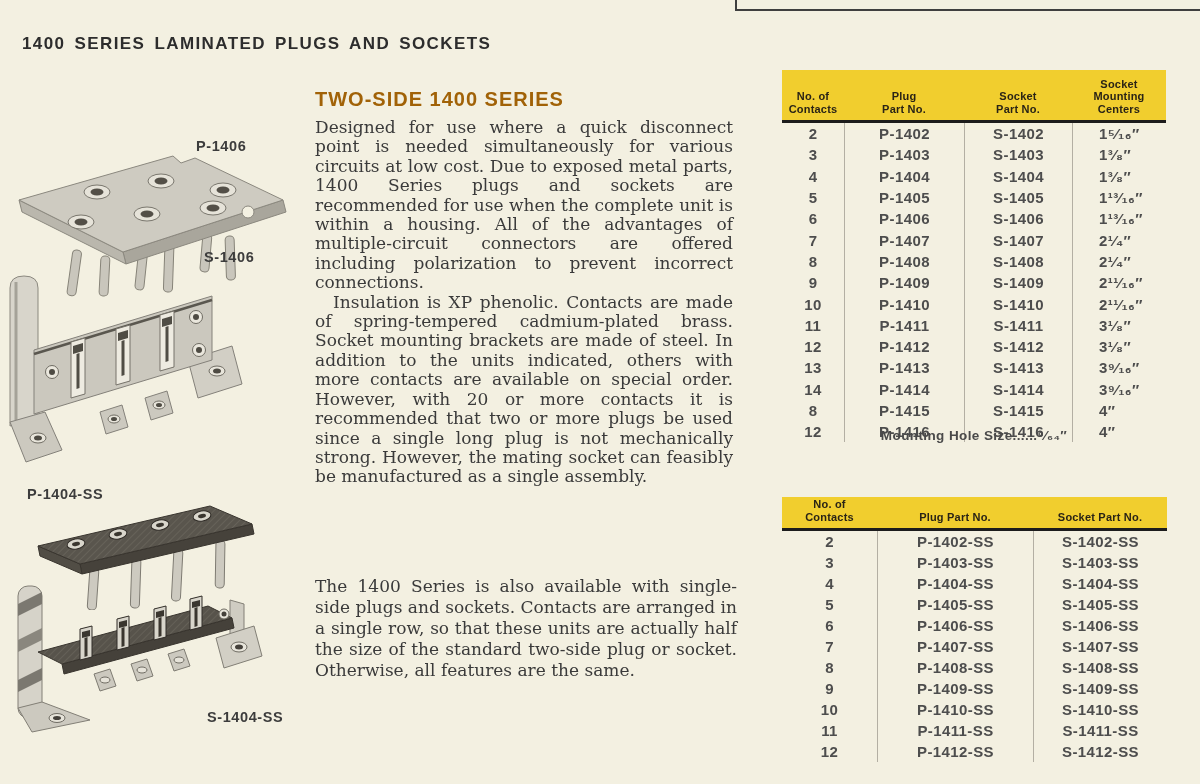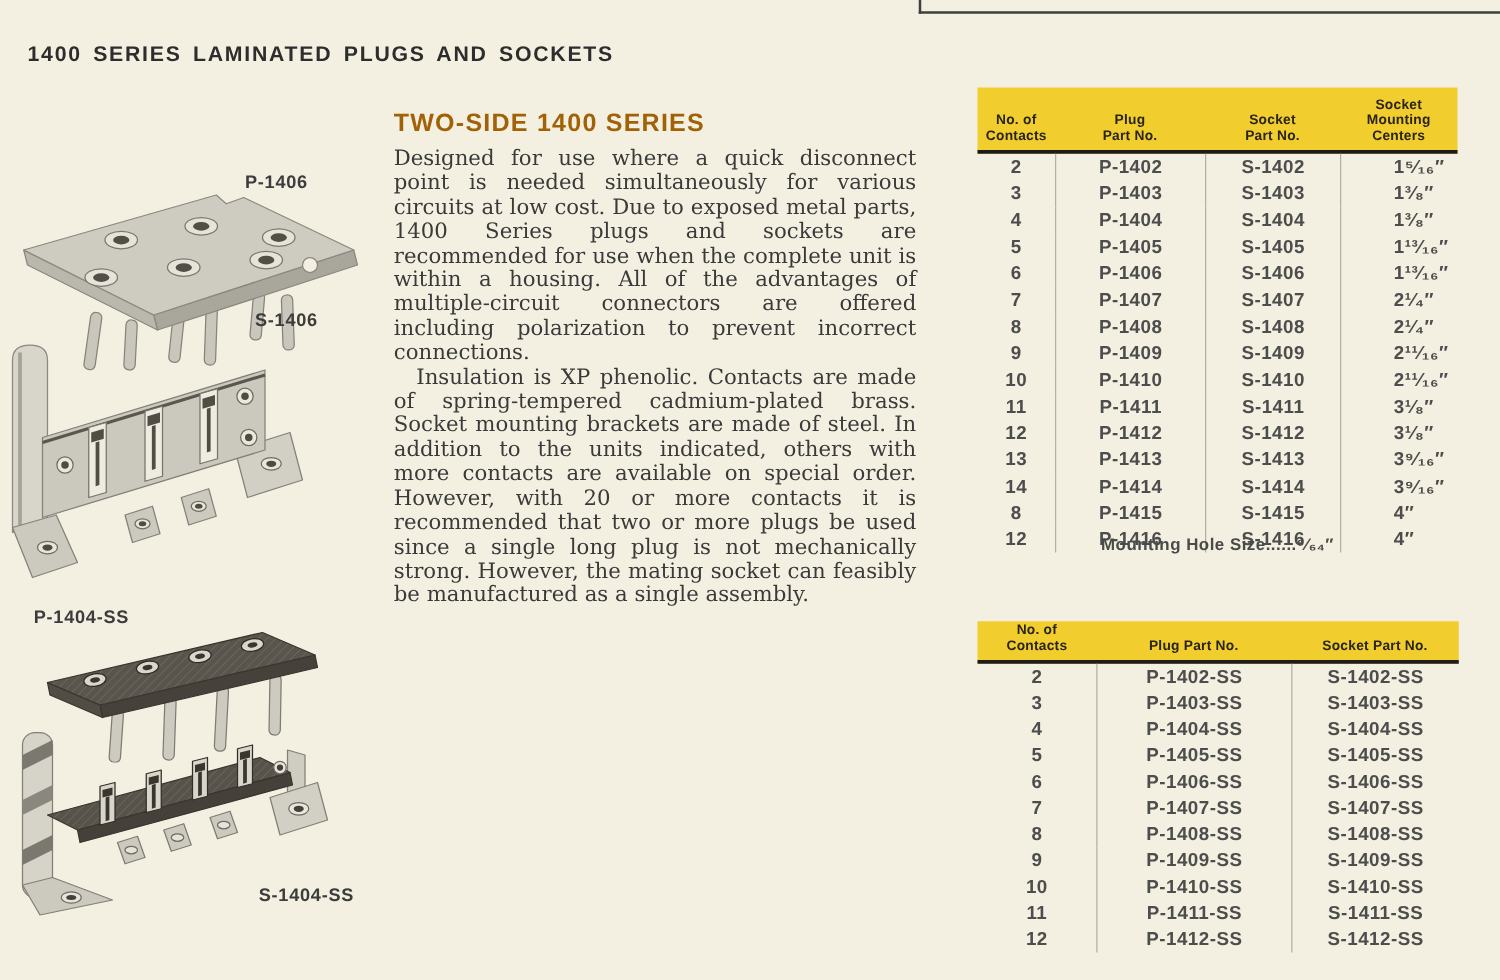--- a/index.html
+++ b/index.html
@@ -57,21 +57,21 @@
   .tbody{display:grid;}
   .t1 .tbody{grid-template-columns:62px 120px 108px 94px;grid-auto-rows:21.3px;}
   .t2 .tbody{grid-template-columns:95px 156px 134px;grid-auto-rows:21px;}
   .cell{
     display:flex;align-items:center;justify-content:center;
     font-family:"Liberation Sans","DejaVu Sans",sans-serif;
     font-size:15px;font-weight:bold;color:#4d4d4d;letter-spacing:.4px;
   }
   .tbody .cell{border-left:1px solid #b3afa3;}
   .tbody .cell.c0{border-left:none;}
-  .t1 .tbody .cell.c3{justify-content:flex-start;padding-left:42px;}
+  .t1 .tbody .cell.c3{justify-content:flex-start;padding-left:26px;}
   .footnote{
     left:782px;top:428px;width:384px;text-align:center;
     font-size:13.5px;font-weight:bold;color:#4a4a4a;letter-spacing:.4px;
     font-family:"Liberation Sans","DejaVu Sans",sans-serif;
   }
 </style>
 </head>
 <body>
 
 <div class="abs top-frame"></div>
@@ -308,20 +308,21 @@
 <div class="abs photo-label" style="left:27px;top:486px;">P-1404-SS</div>
 <div class="abs photo-label" style="left:207px;top:709px;">S-1404-SS</div>
 
 <div class="abs text-col">
   <h2 class="sec-head">TWO-SIDE 1400 SERIES</h2>
   <p class="body-para">Designed for use where a quick disconnect point is needed simultaneously for various circuits at low cost. Due to exposed metal parts, 1400 Series plugs and sockets are recommended for use when the complete unit is within a housing. All of the advantages of multiple-circuit connectors are offered including polarization to prevent incorrect connections.</p>
   <p class="body-para indent">Insulation is XP phenolic. Contacts are made of spring-tempered cadmium-plated brass. Socket mounting brackets are made of steel. In addition to the units indicated, others with more contacts are available on special order. However, with 20 or more contacts it is recommended that two or more plugs be used since a single long plug is not mechanically strong. However, the mating socket can feasibly be manufactured as a single assembly.</p>
 </div>
 
 <div class="abs text-col2">
+  <p class="body-para">The 1400 Series is also available with single-side plugs and sockets. Contacts are arranged in a single row, so that these units are actually half the size of the standard two-side plug or socket. Otherwise, all features are the same.</p>
 </div>
 
 <div class="abs cat-table t1" style="top:70px;width:384px;">
   <div class="thead">
     <div class="hcell">No. of
 Contacts</div>
     <div class="hcell">Plug
 Part No.</div>
     <div class="hcell">Socket
 Part No.</div>

